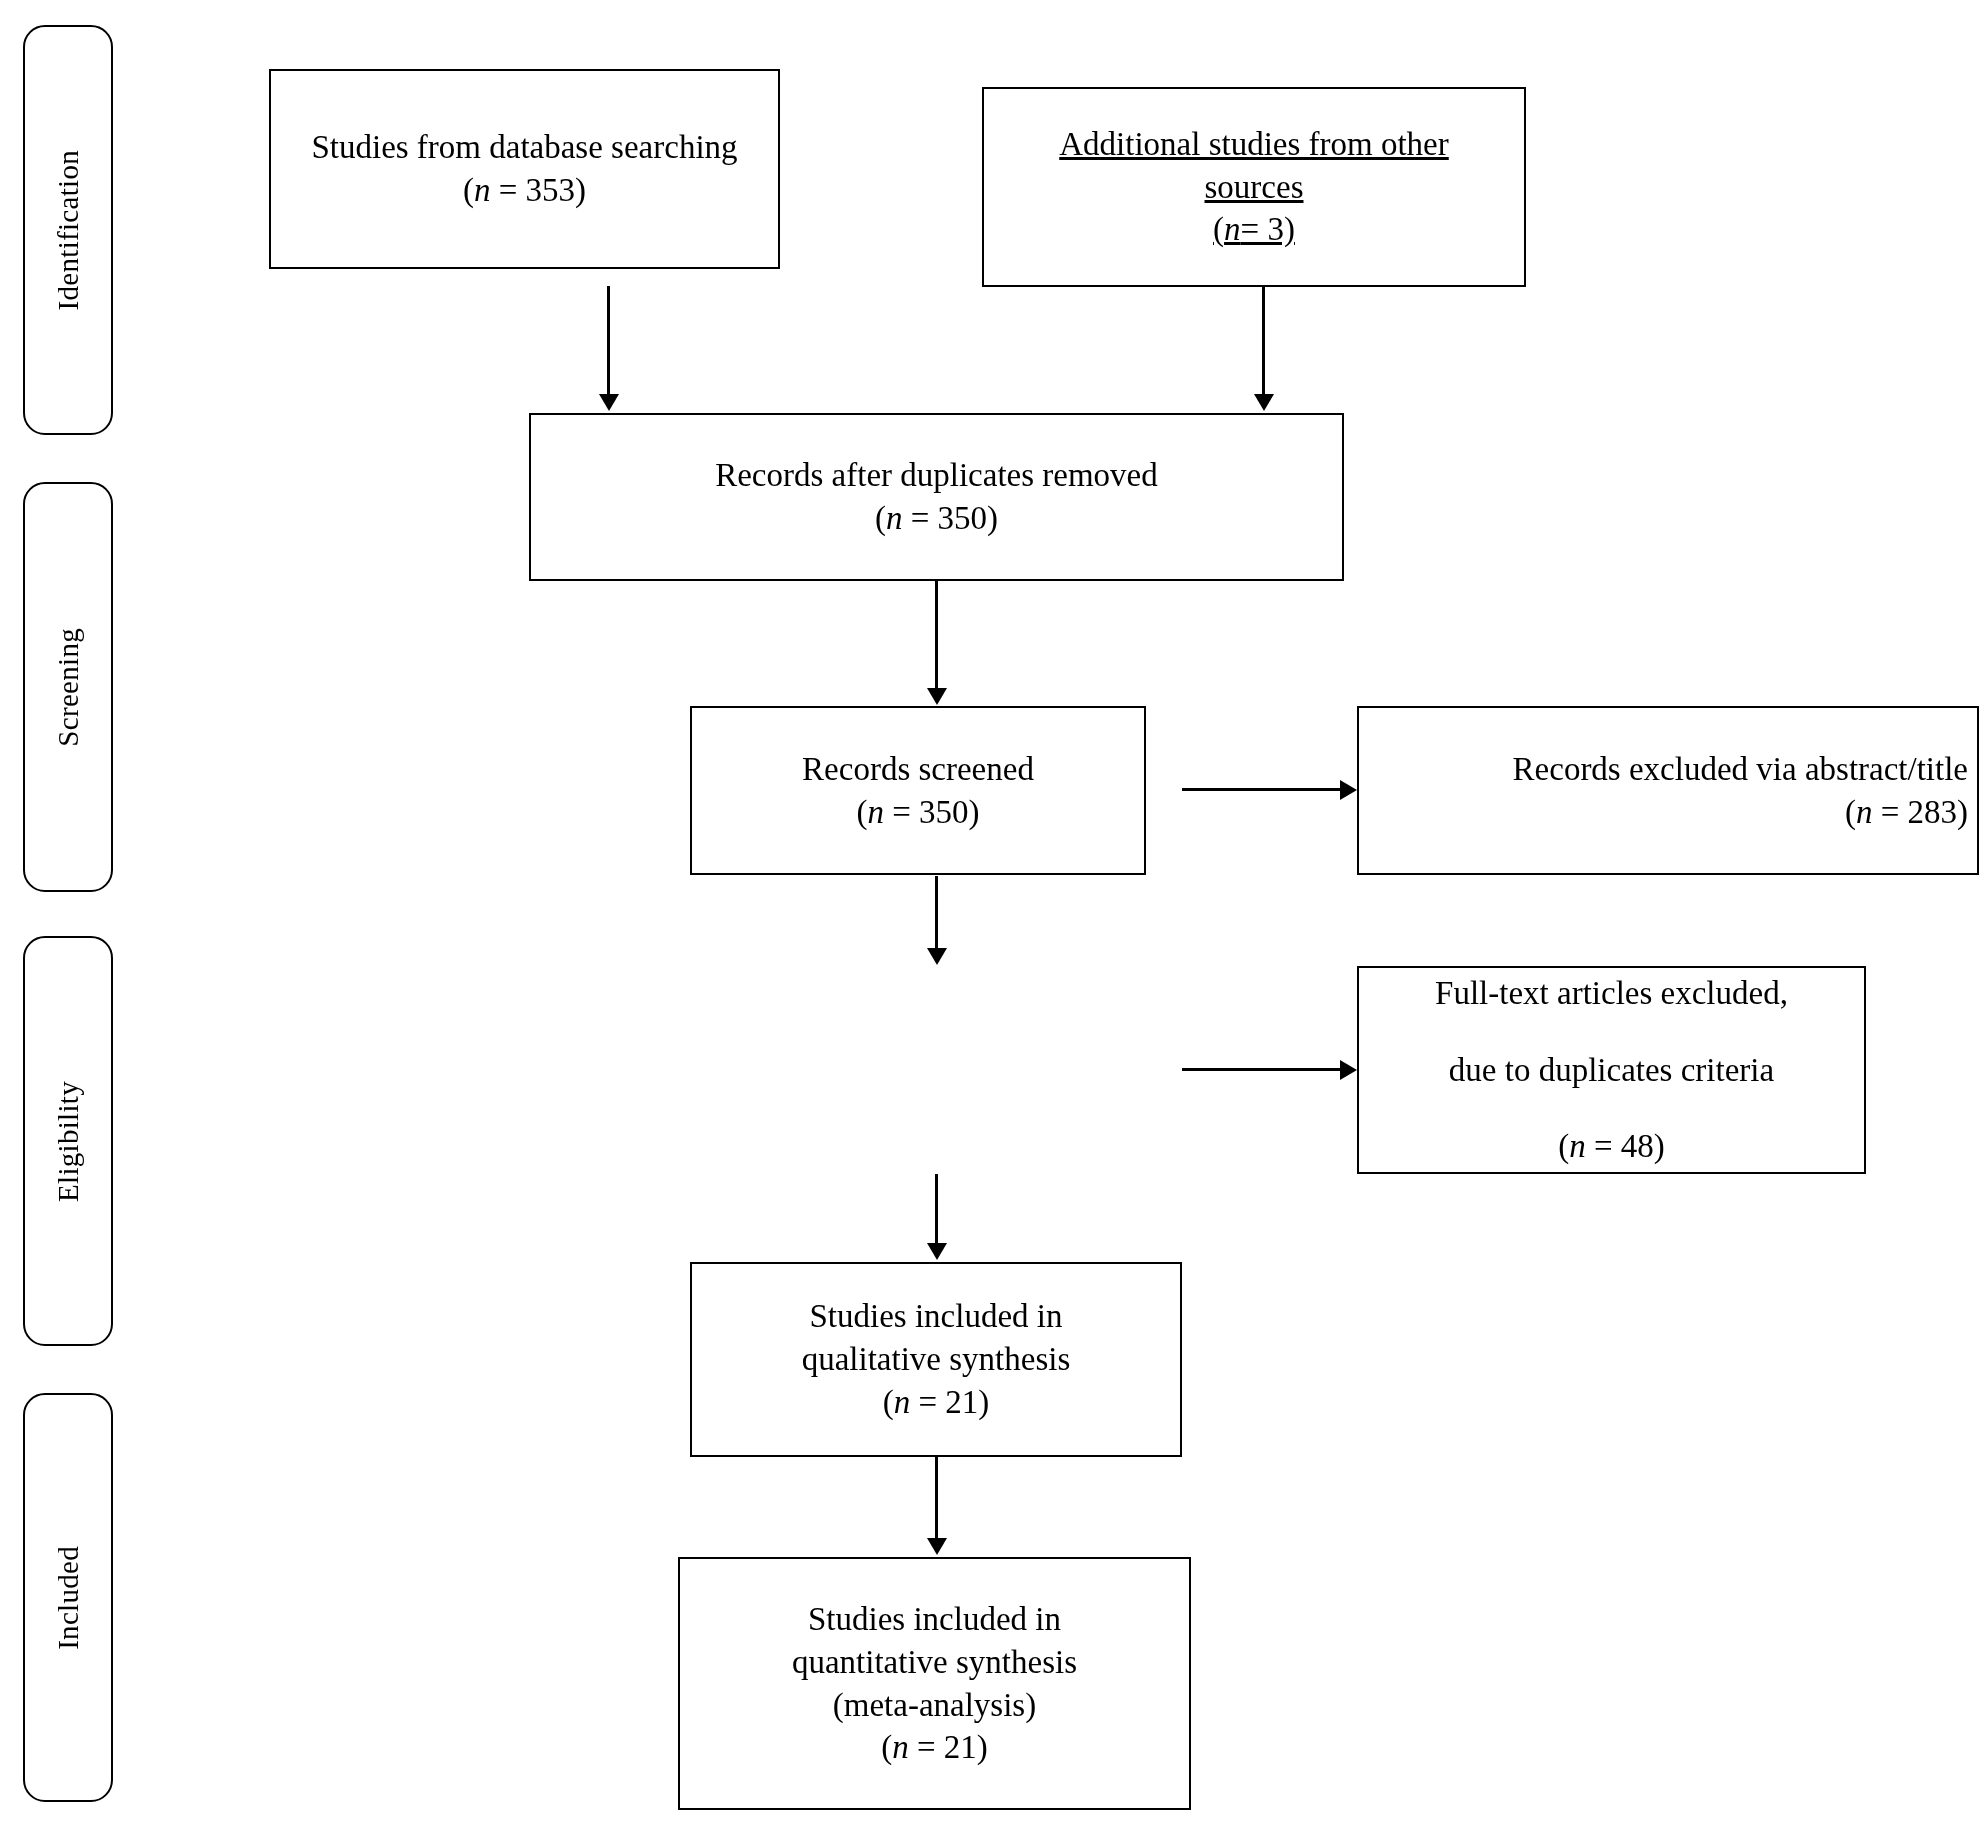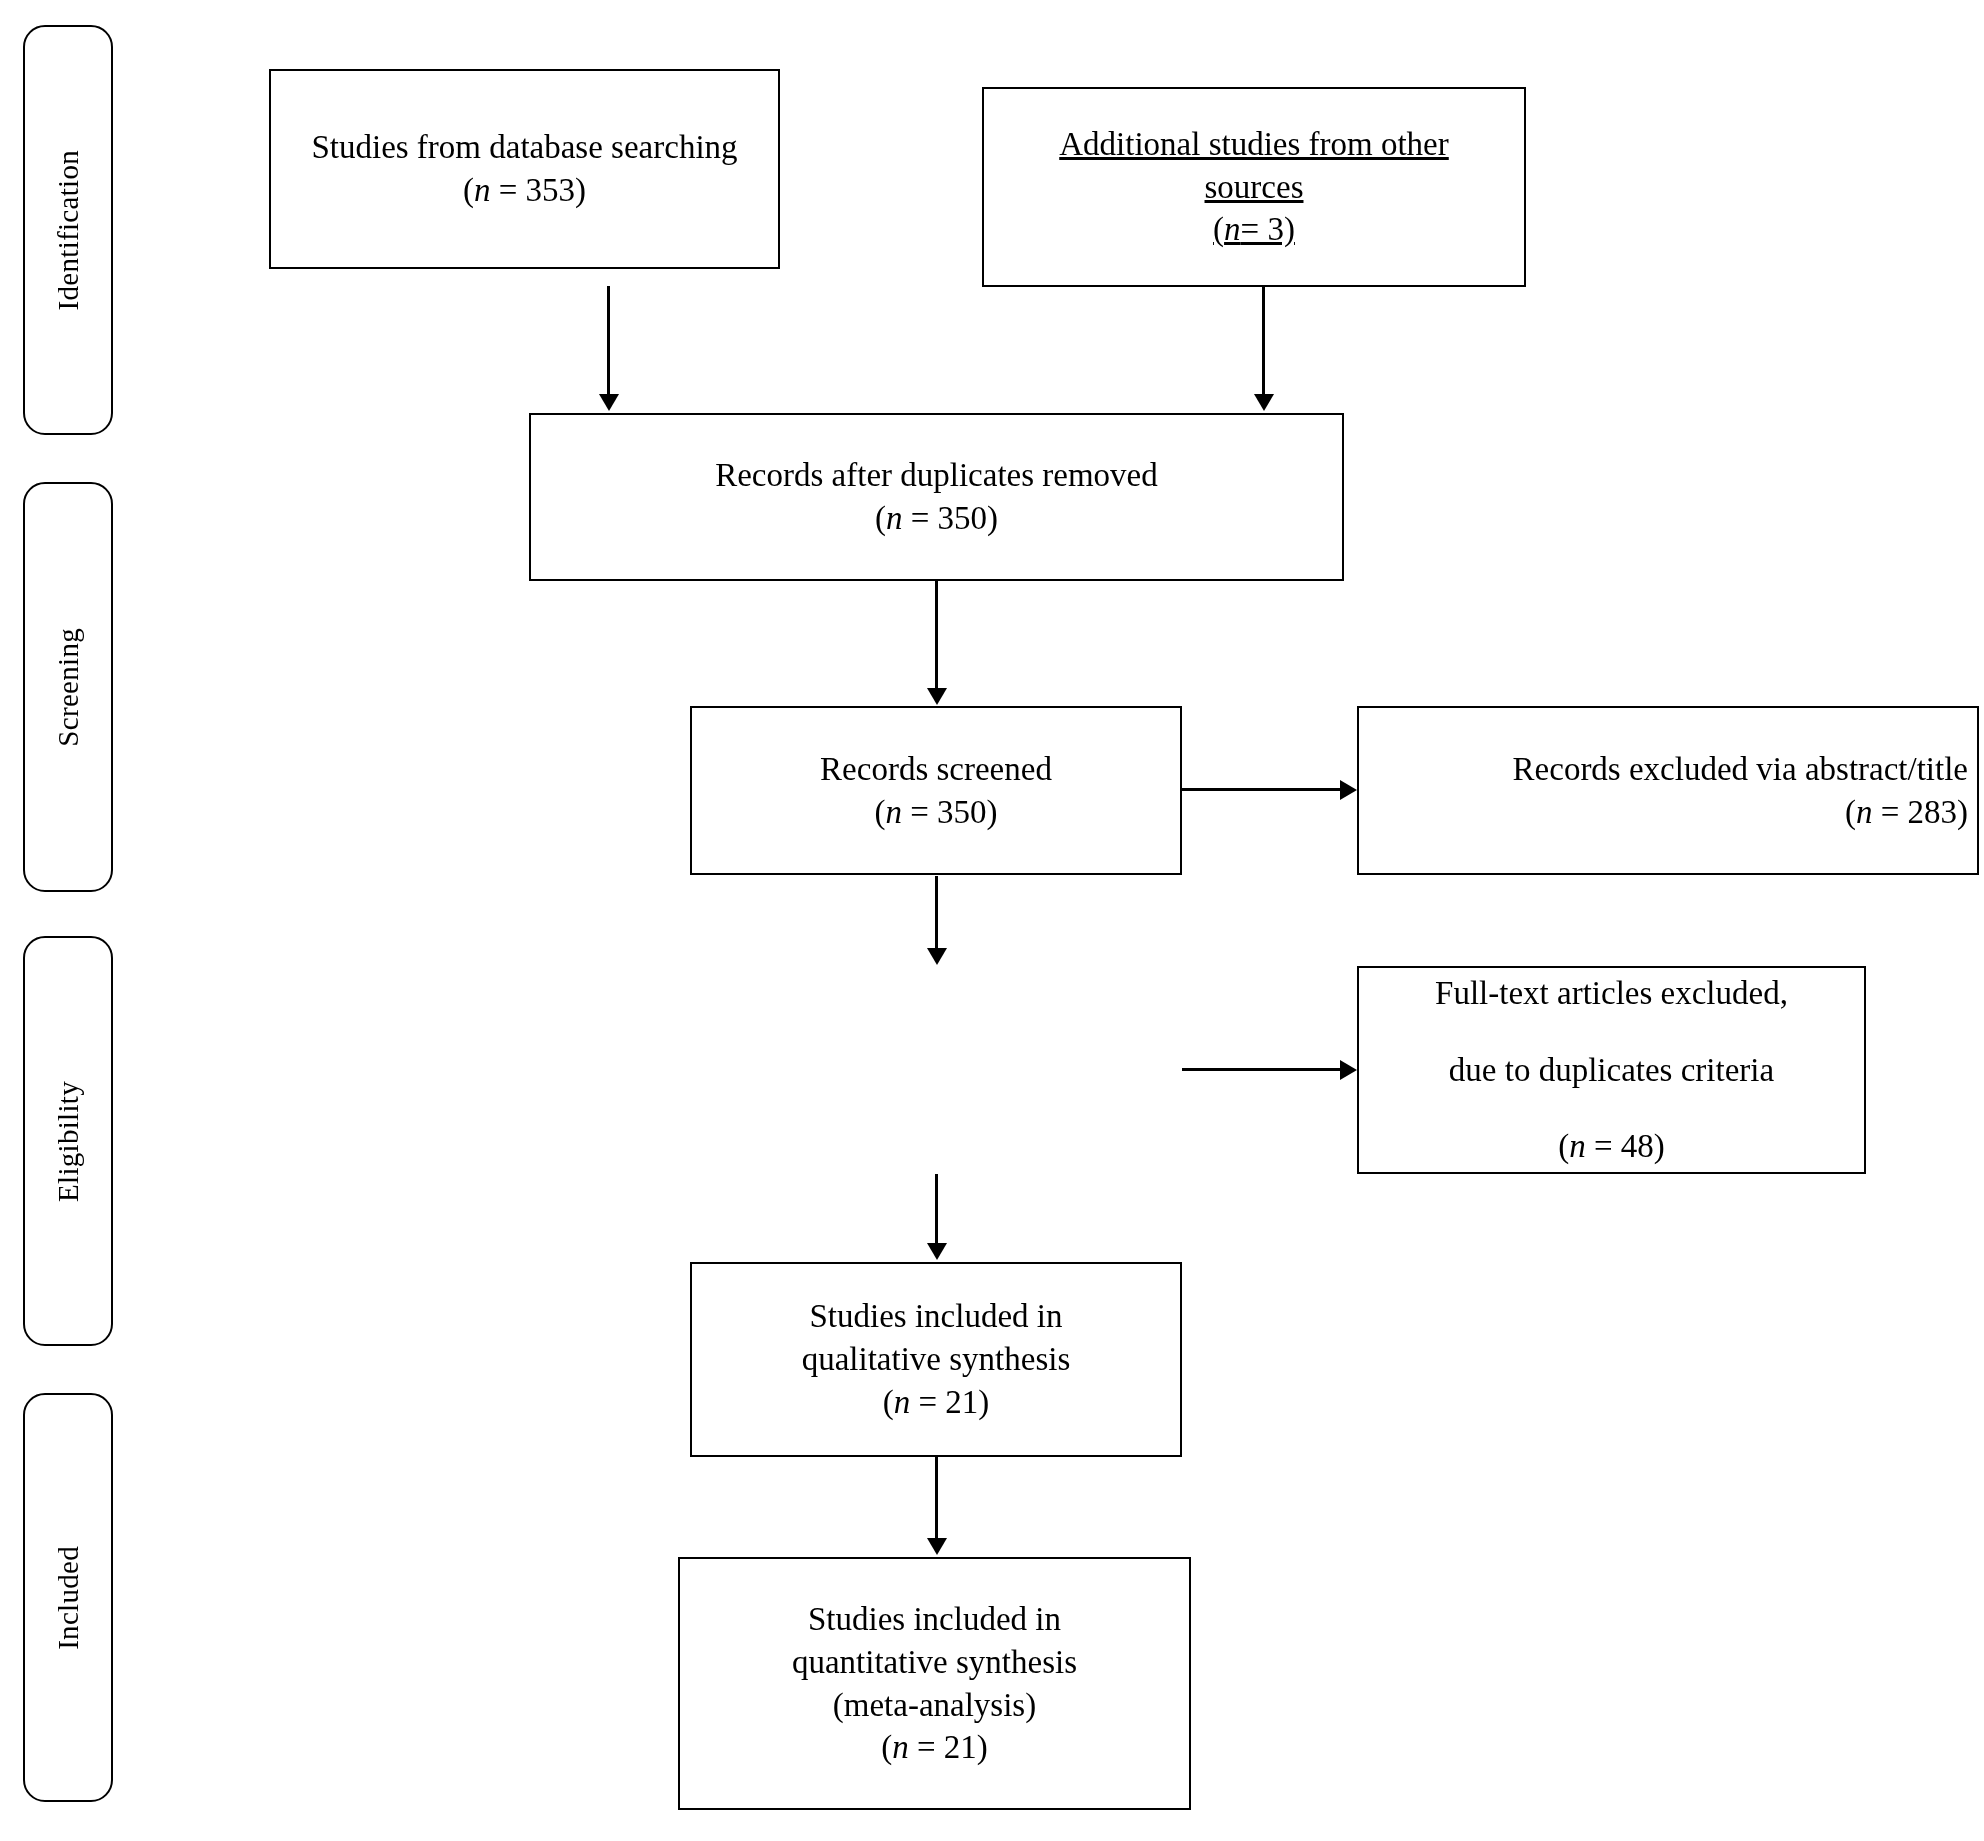--- a/index.html
+++ b/index.html
@@ -135,21 +135,21 @@
   <div class="arrow-v" style="left:607px; top:286px; height:109px;"></div>
   <div class="arrow-v" style="left:1262px; top:286px; height:109px;"></div>
 
   <div class="flow-box" style="left:529px; top:413px; width:815px; height:168px;">
     <div class="line">Records after duplicates removed</div>
     <div class="count">(<i>n</i>&nbsp;=&nbsp;350)</div>
   </div>
 
   <div class="arrow-v" style="left:935px; top:581px; height:108px;"></div>
 
-  <div class="flow-box" style="left:690px; top:706px; width:492px; height:169px;">
+  <div class="flow-box" style="left:690px; top:706px; width:456px; height:169px;">
     <div class="line">Records screened</div>
     <div class="count">(<i>n</i>&nbsp;=&nbsp;350)</div>
   </div>
 
   <div class="arrow-h" style="left:1182px; top:788px; width:159px;"></div>
 
   <div class="flow-box" style="left:1357px; top:706px; width:622px; height:169px;align-items:flex-end;">
     <div class="line">Records excluded via abstract/title</div>
     <div class="count">(<i>n</i>&nbsp;=&nbsp;283)</div>
   </div>

